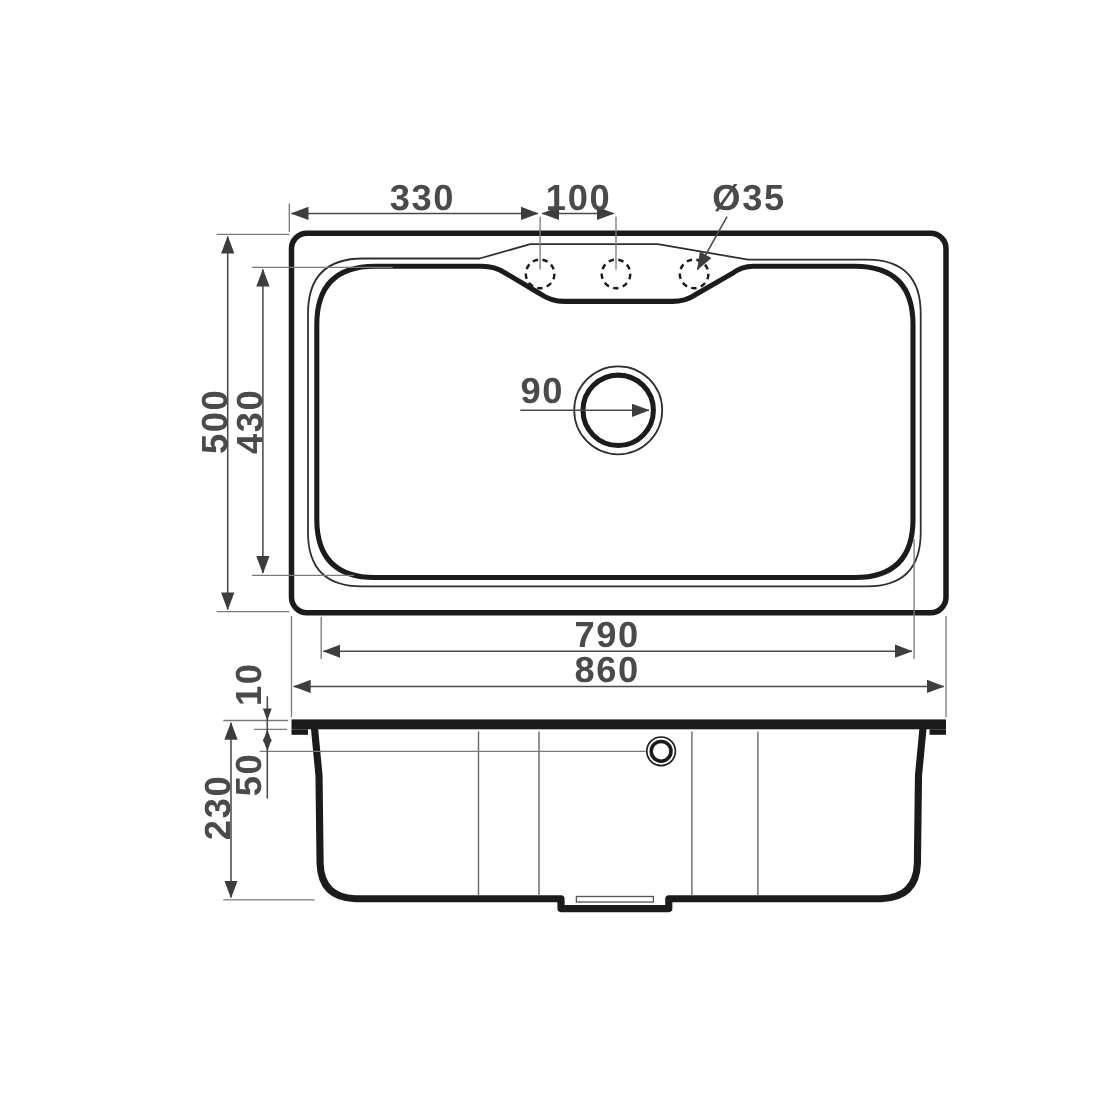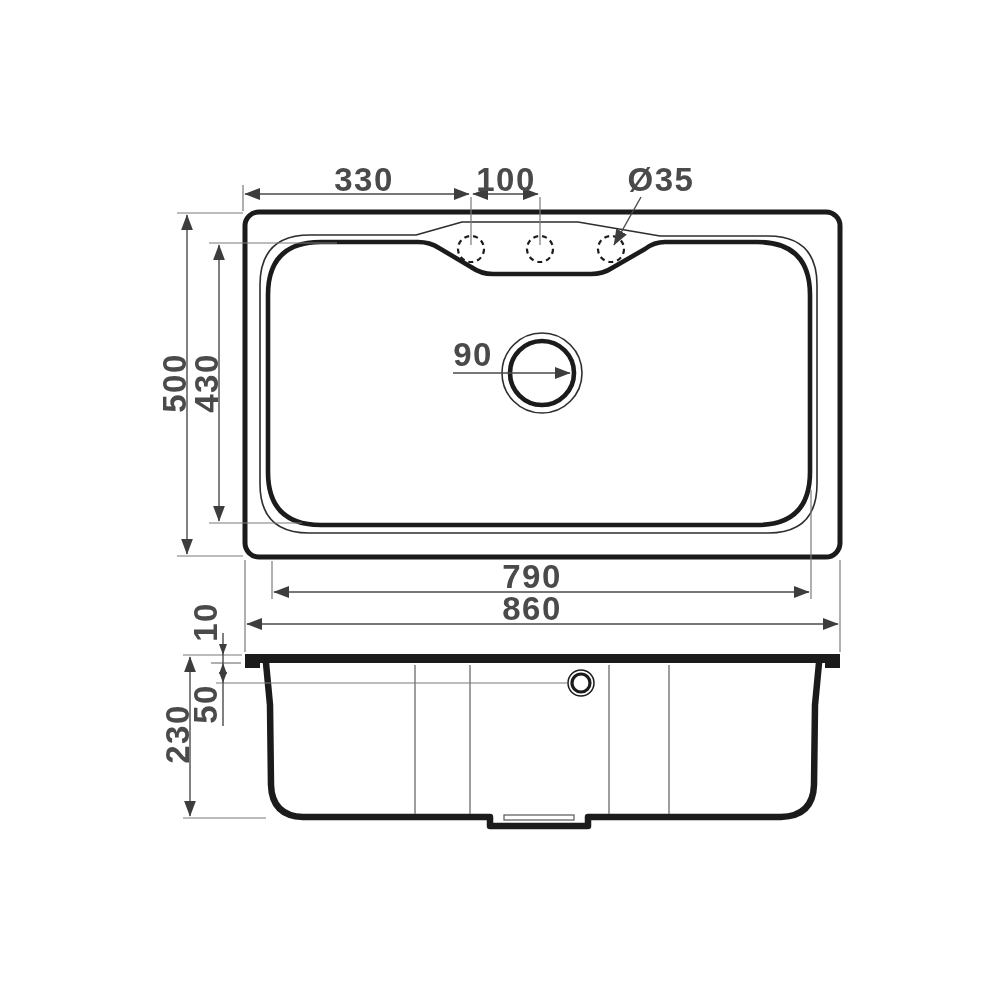--- a/index.html
+++ b/index.html
@@ -1,17 +1,17 @@
 <!DOCTYPE html>
 <html><head>
 <meta charset="utf-8">
 <style>
   html,body{margin:0;padding:0;background:#ffffff;}
   .canvas{position:relative;width:952px;height:1000px;background:#ffffff;overflow:hidden;
-          font-family:"Liberation Sans", sans-serif;}
+          font-family:"Liberation Sans", sans-serif;padding-left:20px;}
   svg{display:block;}
   .outline{stroke:#1b1b1b;fill:none;stroke-linejoin:round;stroke-linecap:round;}
   .w-rect{stroke-width:5;}
   .w-thick{stroke-width:4.6;}
   .w-thin{stroke-width:1.6;stroke:#2e2e2e;}
   .w-body{stroke-width:6.5;}
   .dim{stroke:#4a4a4a;stroke-width:1.4;fill:none;}
   .ext{stroke:#7a7a7a;stroke-width:1.2;fill:none;}
   .sect{stroke:#6a6a6a;stroke-width:1.3;fill:none;}
   .hole{stroke:#1b1b1b;stroke-width:2.2;fill:none;stroke-dasharray:5 4;}

